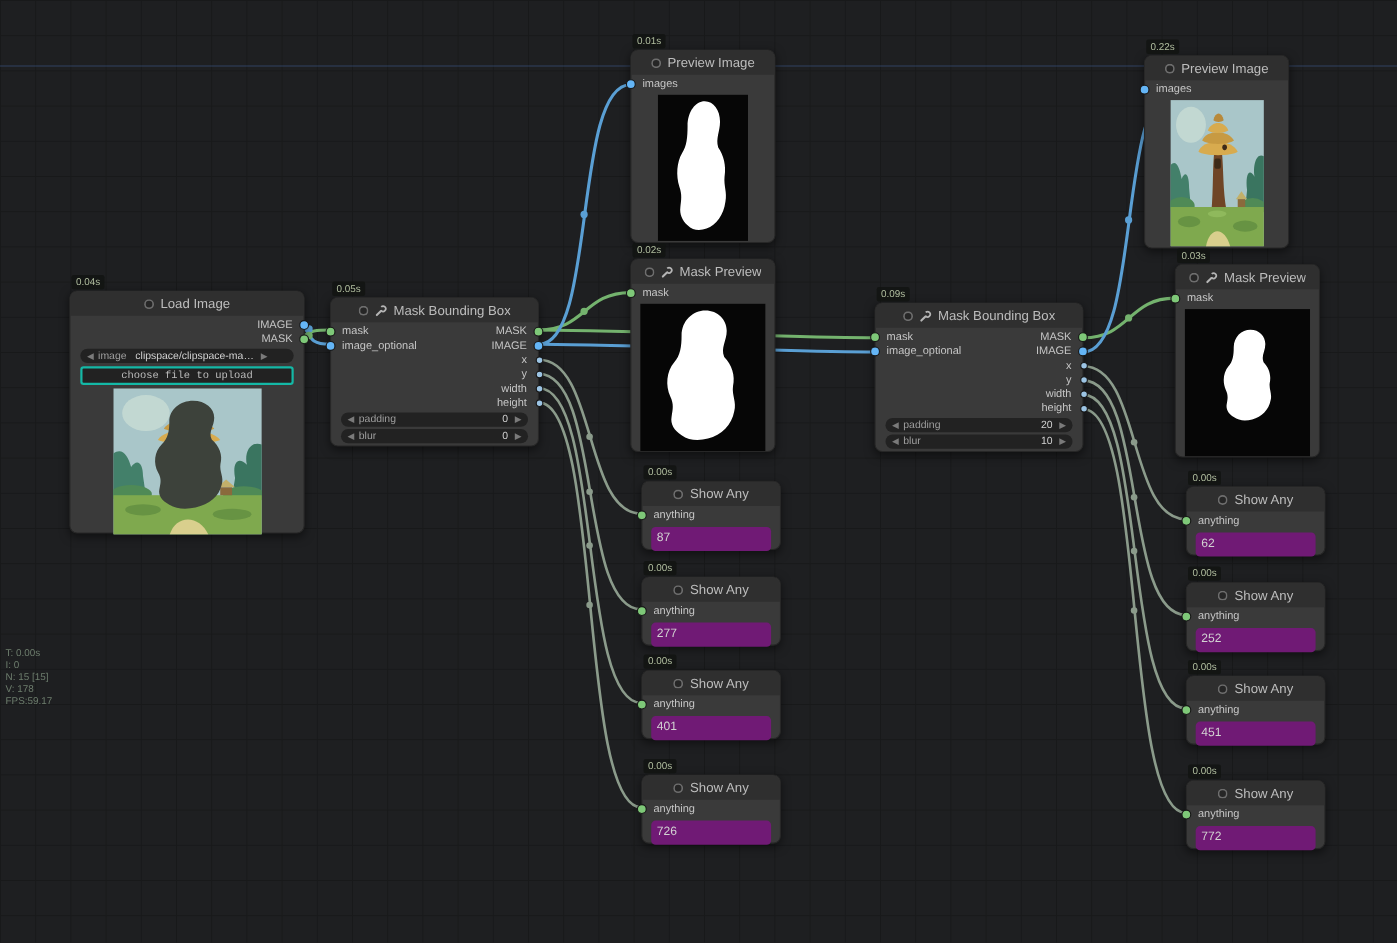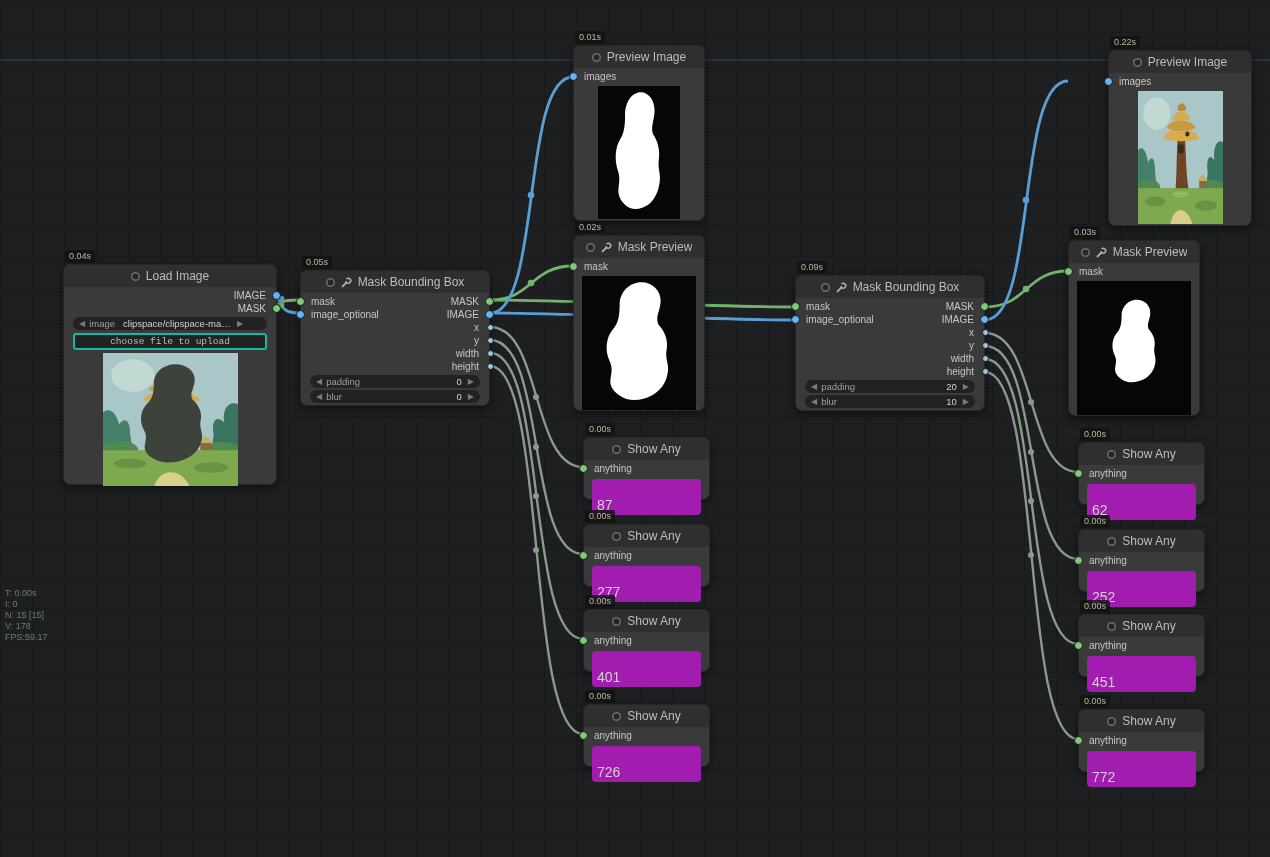--- a/index.html
+++ b/index.html
@@ -62,22 +62,22 @@
   .widget .arrow { color:#7a7a7a; font-size:8px; line-height:13px; }
   .widget .arrow.right { margin-left:2px; }
 
   .upload-btn {
     margin:3px 9px; height:13px; background:#222; border:2px solid #14b8a6;
     border-radius:3px; display:flex; align-items:center; justify-content:center;
     font-size:9.5px; color:#bdbdbd;font-family:Liberation Mono, monospace;
   }
   .img-wrap { display:flex; justify-content:center; margin-top:3px; }
   .value-box {
-    margin:4px 8px; background:#a21caf; border-radius:4px; height:22px;
-    font-size:14px; color:#d2d2d2; padding:18px 5px; box-sizing:border-box;
+    margin:4px 8px; background:#701a75; border-radius:4px; height:22px;
+    font-size:11px; color:#d2d2d2; padding:4px 5px; box-sizing:border-box;
   }
   .stats {
     position:absolute; left:5px; top:588px; font-size:9px; line-height:11px;
     color:#6d7d6d;
   }
   .wrench { flex:none; }
   .title-text { overflow:hidden; text-overflow:ellipsis; }
 </style>
 </head>
 <body>
@@ -329,21 +329,21 @@
       <span class="arrow right">▶</span>
     </div>
     <div class="widget">
       <span class="arrow">◀</span>
       <span>blur</span>
       <span class="val">10</span>
       <span class="arrow right">▶</span>
     </div>
   </div>
 
-  <div class="node" style="left:1108px;top:50px;width:144px;height:176px">
+  <div class="node" style="left:1040px;top:50px;width:132px;height:176px">
     <div class="badge">0.22s</div>
     <div class="titlebar">
       <span class="collapse-dot"></span>
       <span class="title-text">Preview Image</span>
     </div>
     <div class="io">
       <div class="io-row">
         <i class="pdot in c-blue"></i>
         <span>images</span>
       </div>

